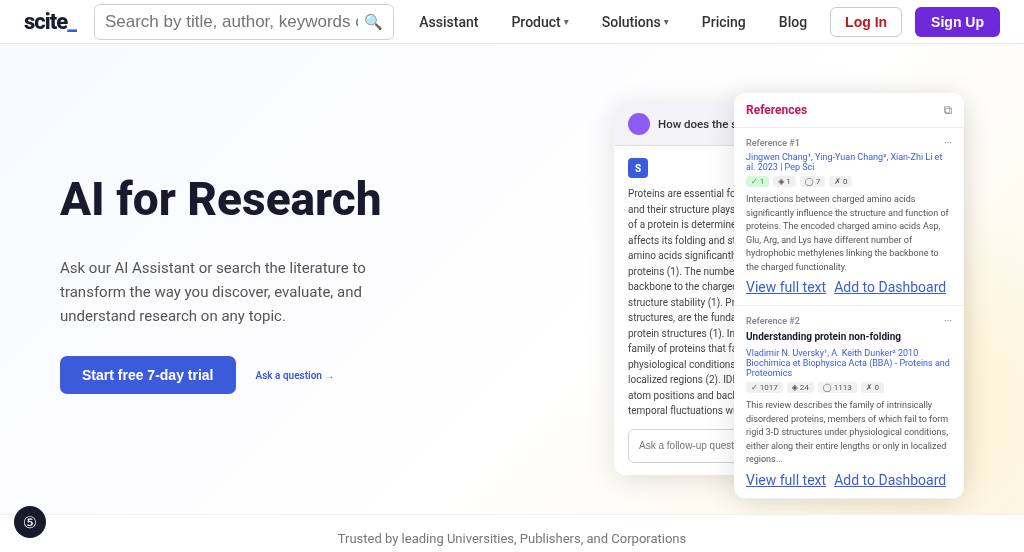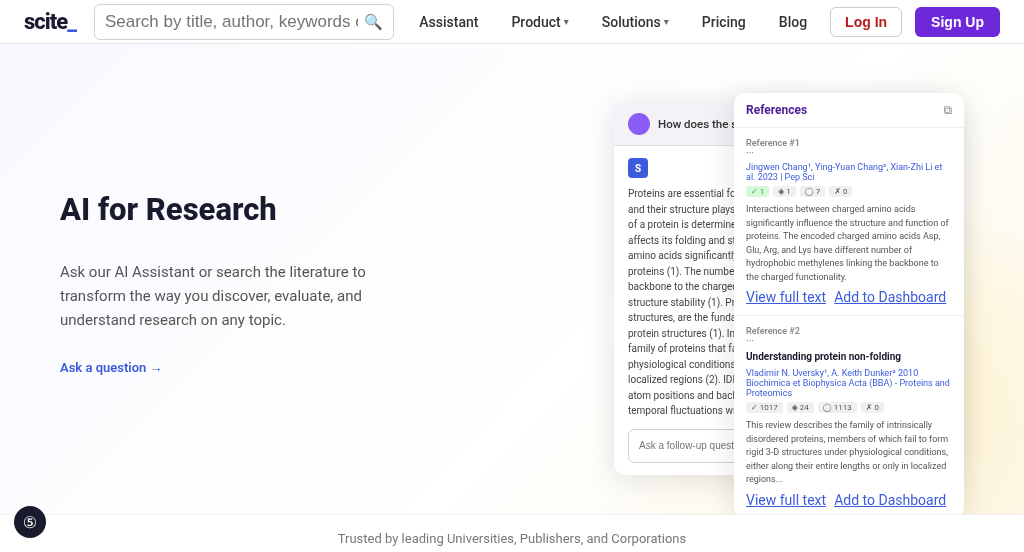--- a/index.html
+++ b/index.html
@@ -44,34 +44,34 @@
     
     .hero {
       display: flex; align-items: center;
       padding: 40px 60px 30px 60px;
       min-height: 470px;
       background: linear-gradient(135deg, #f8f9ff 0%, #fff 60%, #fdf6e3 100%);
       position: relative; overflow: hidden;
     }
     .hero-left { flex: 0 0 420px; z-index: 2; }
     .hero-title {
-      font-size: 31px; font-weight: 800; color: #1a1a2e; line-height: 1.1;
+      font-size: 46px; font-weight: 800; color: #1a1a2e; line-height: 1.1;
       margin-bottom: 32px;
     }
     .hero-subtitle {
       font-size: 15px; color: #555; line-height: 1.6; margin-bottom: 28px; max-width: 370px;
     }
     .hero-actions { display: flex; align-items: center; gap: 20px; }
     .btn-trial {
       background: #3b5bdb; color: #fff; border: none;
       padding: 11px 22px; border-radius: 7px; font-size: 14px; font-weight: 600;
       cursor: pointer;
     }
     .btn-ask {
-      font-size: 13px; font-weight: 600; color: #3b5bdb; cursor: pointer;
+      font-size: 10px; font-weight: 600; color: #3b5bdb; cursor: pointer;
       background: none; border: none; text-decoration: none; display: flex; align-items: center; gap: 4px;
     }
     .hero-right {
       flex: 1; display: flex; justify-content: flex-end; align-items: flex-start;
       position: relative; z-index: 2;
     }
 
     
     .chat-container {
       background: #fff; border-radius: 12px; box-shadow: 0 4px 30px rgba(0,0,0,0.12);
@@ -97,24 +97,24 @@
 
     
     .refs-panel {
       background: #fff; border-radius: 12px; box-shadow: 0 4px 30px rgba(0,0,0,0.12);
       width: 230px; font-size: 10px; overflow: hidden; position: absolute; right: 0; top: 0;
     }
     .refs-header {
       padding: 10px 12px; background: #fff; border-bottom: 1px solid #eee;
       display: flex; align-items: center; justify-content: space-between;
     }
-    .refs-title { font-weight: 700; font-size: 12px; color: #4c1d95; }
+    .refs-title { font-weight: 700; font-size: 12px; color: #be185d; }
     .refs-copy-icon { color: #888; font-size: 12px; cursor: pointer; }
     .ref-item { padding: 10px 12px; border-bottom: 1px solid #f0f0f0; }
-    .ref-num { font-size: 9px; font-weight: 600; color: #888; margin-bottom: 4px; display: flex; justify-content: space-between; flex-direction: column; }
+    .ref-num { font-size: 9px; font-weight: 600; color: #888; margin-bottom: 4px; display: flex; justify-content: space-between; }
     .ref-paper-title { font-size: 10px; font-weight: 700; color: #1a1a2e; line-height: 1.4; margin-bottom: 4px; }
     .ref-authors { font-size: 9px; color: #3b5bdb; margin-bottom: 4px; }
     .ref-badges { display: flex; gap: 4px; margin-bottom: 6px; align-items: center; }
     .badge { display: inline-flex; align-items: center; gap: 2px; background: #f0f0f0; border-radius: 3px; padding: 1px 5px; font-size: 8px; color: #555; }
     .badge.green { background: #d3f9d8; color: #2f9e44; }
     .ref-body-text { font-size: 9px; color: #555; line-height: 1.5; margin-bottom: 5px; }
     .ref-links { display: flex; gap: 8px; }
     .ref-link { font-size: 14px; color: #3b5bdb; cursor: pointer; text-decoration: underline; }
 
     
@@ -176,20 +176,21 @@
   </div>
 </nav>
 
 <section class="hero">
   <div class="hero-bg-decor"></div>
 
   <div class="hero-left">
     <h1 class="hero-title">AI for Research</h1>
     <p class="hero-subtitle">Ask our AI Assistant or search the literature to transform the way you discover, evaluate, and understand research on any topic.</p>
     <div class="hero-actions">
+      <button class="btn-trial">Start free 7-day trial</button>
       <a class="btn-ask">Ask a question →</a>
     </div>
   </div>
 
   <div class="hero-right">
 
     <div class="chat-container">
       <div class="chat-header">
         <div class="chat-avatar"></div>
         <span class="chat-question">How does the structure of a protein affect its function?</span>

